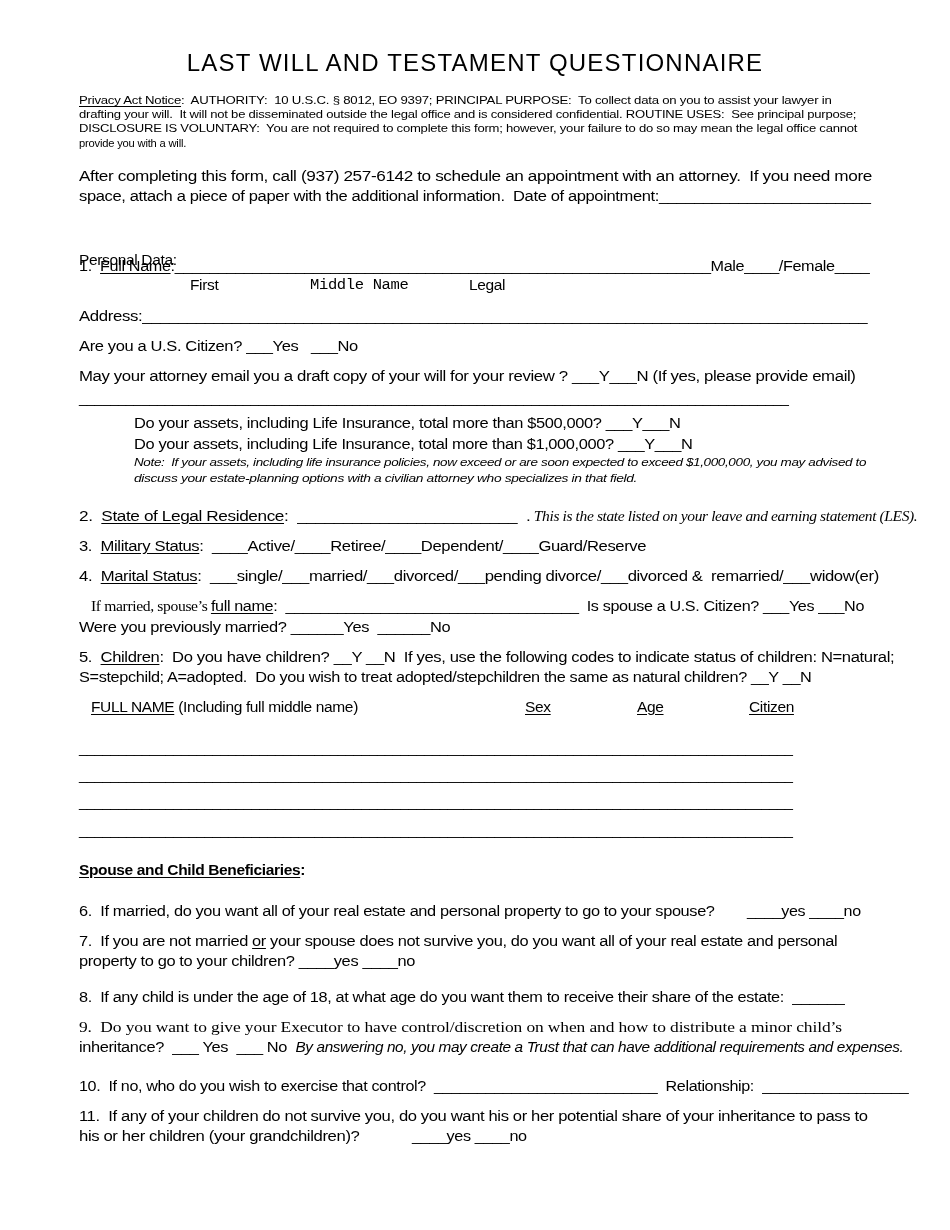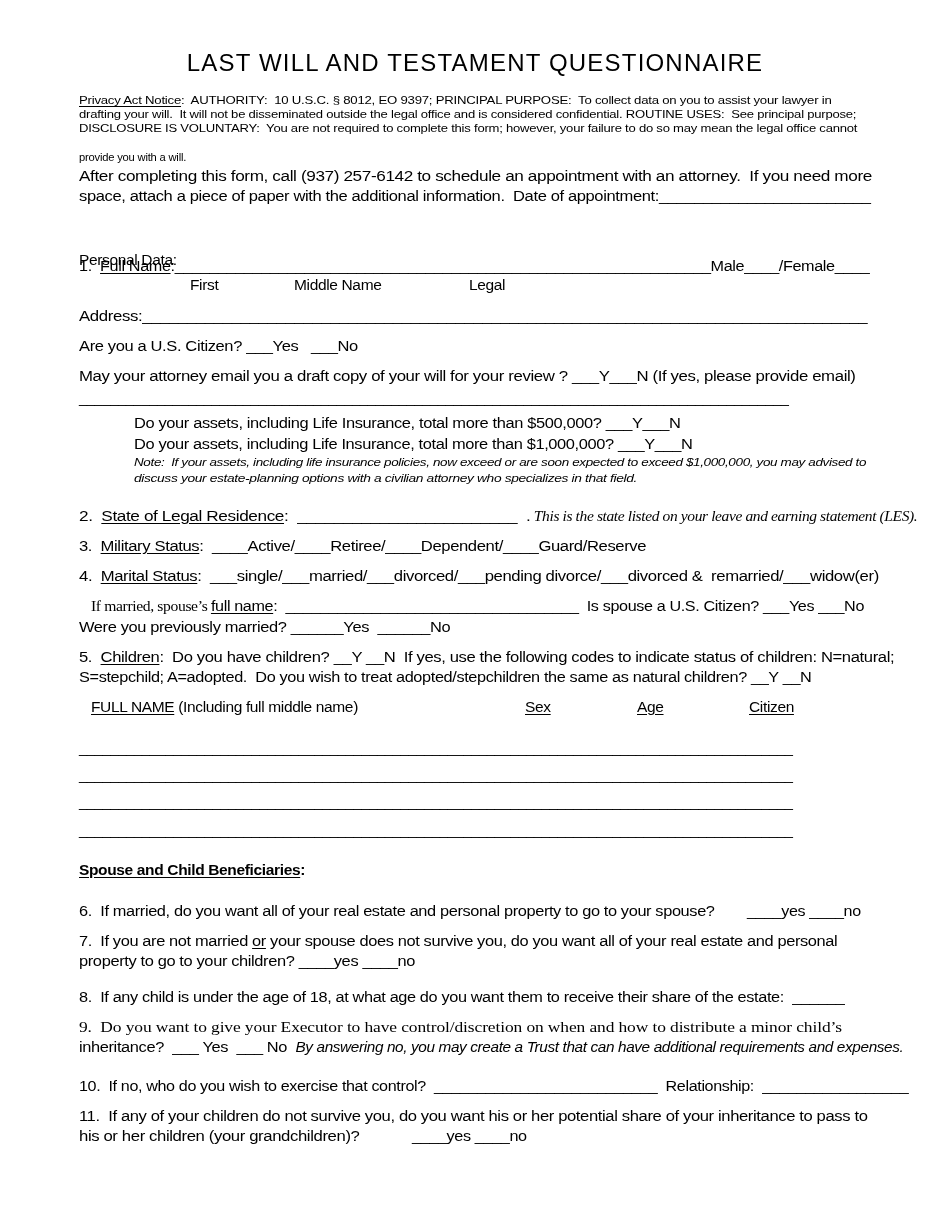--- a/index.html
+++ b/index.html
@@ -16,30 +16,30 @@
 </head>
 <body>
 
 <div class="page">
 
   <div class="title">LAST WILL AND TESTAMENT QUESTIONNAIRE</div>
 
   <div class="t small" style="left: 79px; top: 93px; transform: scaleX(1.1787);"><span class="u">Privacy Act Notice</span><span>:  AUTHORITY:  10 U.S.C. § 8012, EO 9397; PRINCIPAL PURPOSE:  To collect data on you to assist your lawyer in</span></div>
   <div class="t small" style="left: 79px; top: 107px; transform: scaleX(1.1684);">drafting your will.  It will not be disseminated outside the legal office and is considered confidential. ROUTINE USES:  See principal purpose;</div>
   <div class="t small" style="left: 79px; top: 121px; transform: scaleX(1.1682);">DISCLOSURE IS VOLUNTARY:  You are not required to complete this form; however, your failure to do so may mean the legal office cannot</div>
-  <div class="t small" style="left:79px;top:136px;margin-top:14px;">provide you with a will.</div>
+  <div class="t small" style="left:79px;top:136px;">provide you with a will.</div>
 
   <div class="t" style="left: 79px; top: 167px; transform: scaleX(1.1075);">After completing this form, call (937) 257-6142 to schedule an appointment with an attorney.  If you need more</div>
   <div class="t" style="left: 79px; top: 187px; transform: scaleX(1.0659);">space, attach a piece of paper with the additional information.  Date of appointment:________________________</div>
 
   <div class="t" style="left:79px;top:222px;margin-top:29px;">Personal Data:</div>
 
   <div class="t" style="left: 79px; top: 257px; transform: scaleX(1.045);"><span>1.  </span><span class="u">Full Name</span><span>:______________________________________________________________</span><span>Male____/Female____</span></div>
   <div class="t" style="left:190px;top:276px;">First</div>
-  <div class="t" style="left:294px;top:276px;">Middle Name</div>
+  <div class="t" style="left:310px;top:276px;font-family:Liberation Mono, monospace;">Middle Name</div>
   <div class="t" style="left:469px;top:276px;">Legal</div>
 
   <div class="t" style="left: 79px; top: 307px; transform: scaleX(1.0824);">Address:_________________________________________________________________________________</div>
   <div class="t" style="left: 79px; top: 337px; transform: scaleX(1.0649);">Are you a U.S. Citizen? ___Yes   ___No</div>
   <div class="t" style="left: 79px; top: 367px; transform: scaleX(1.0822);">May your attorney email you a draft copy of your will for your review ? ___Y___N (If yes, please provide email)</div>
   <div class="t" style="left: 79px; top: 389px; transform: scaleX(0.9429);">___________________________________________________________________________________________</div>
 
   <div class="t" style="left: 134px; top: 414px; transform: scaleX(1.0602);">Do your assets, including Life Insurance, total more than $500,000? ___Y___N</div>
   <div class="t" style="left: 134px; top: 435px; transform: scaleX(1.0587);">Do your assets, including Life Insurance, total more than $1,000,000? ___Y___N</div>
   <div class="t note" style="left: 134px; top: 454px; transform: scaleX(1.1922);">Note:  If your assets, including life insurance policies, now exceed or are soon expected to exceed $1,000,000, you may advised to</div>

